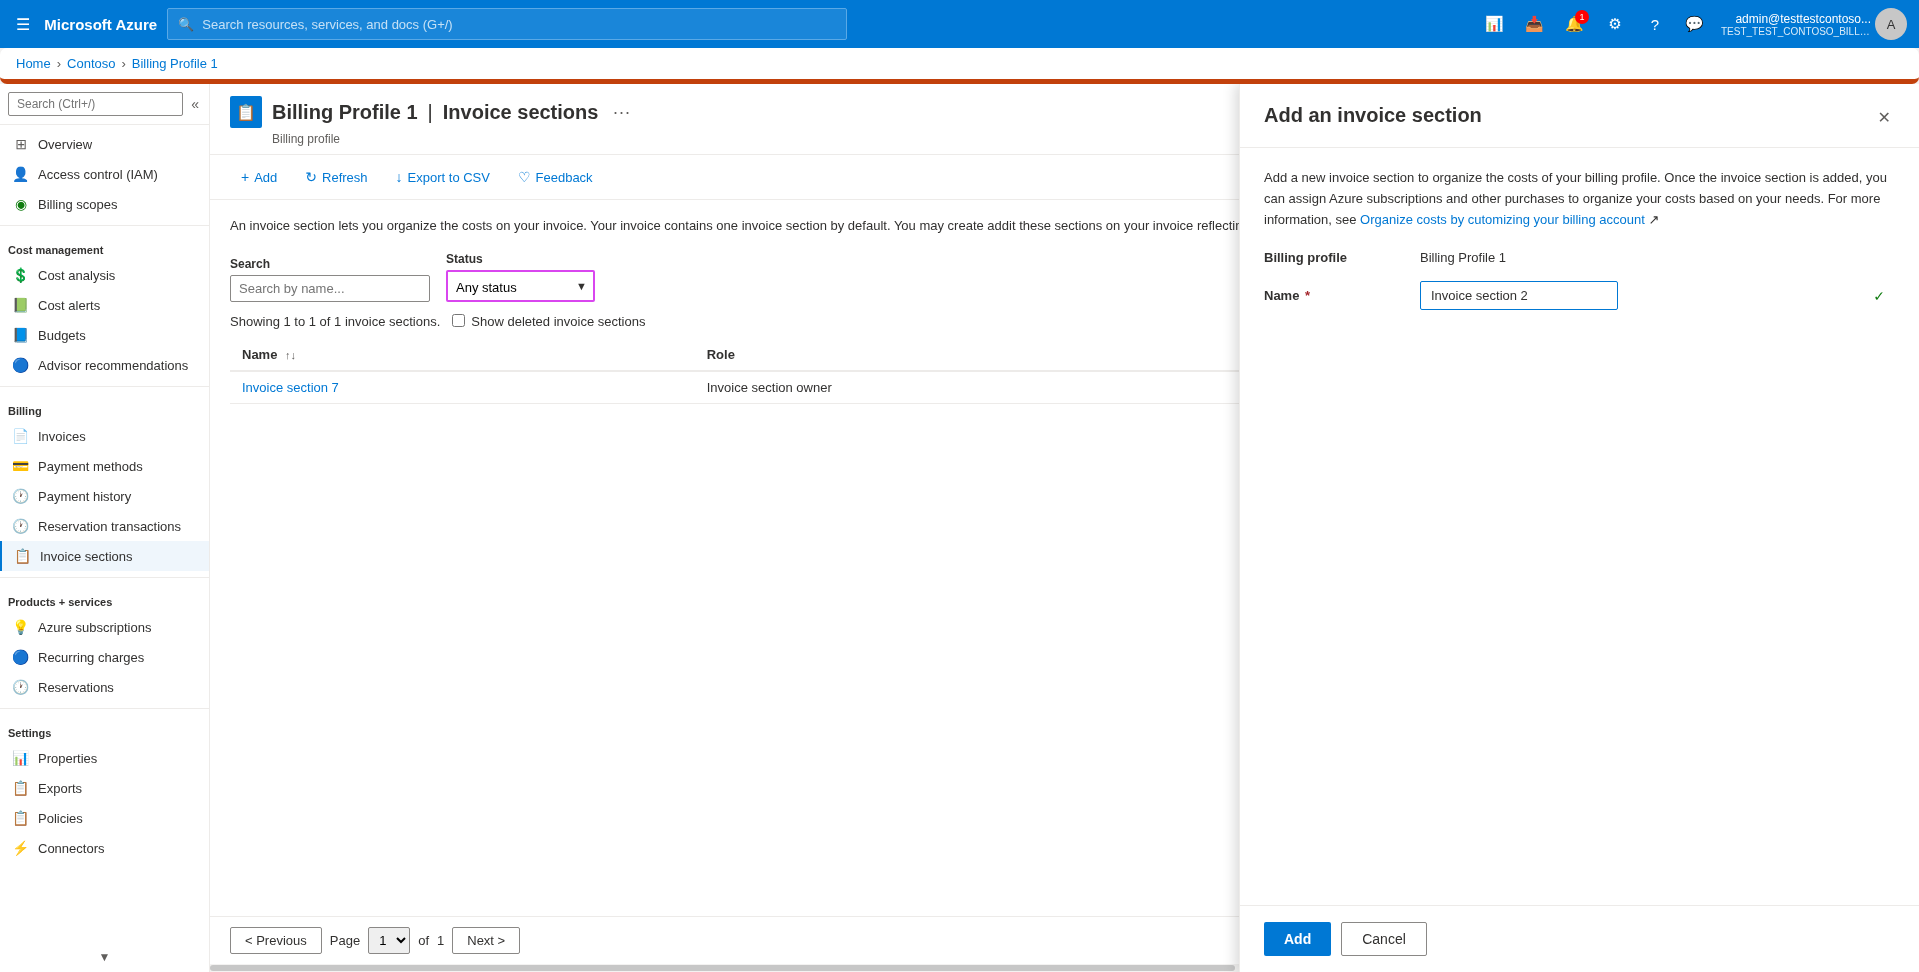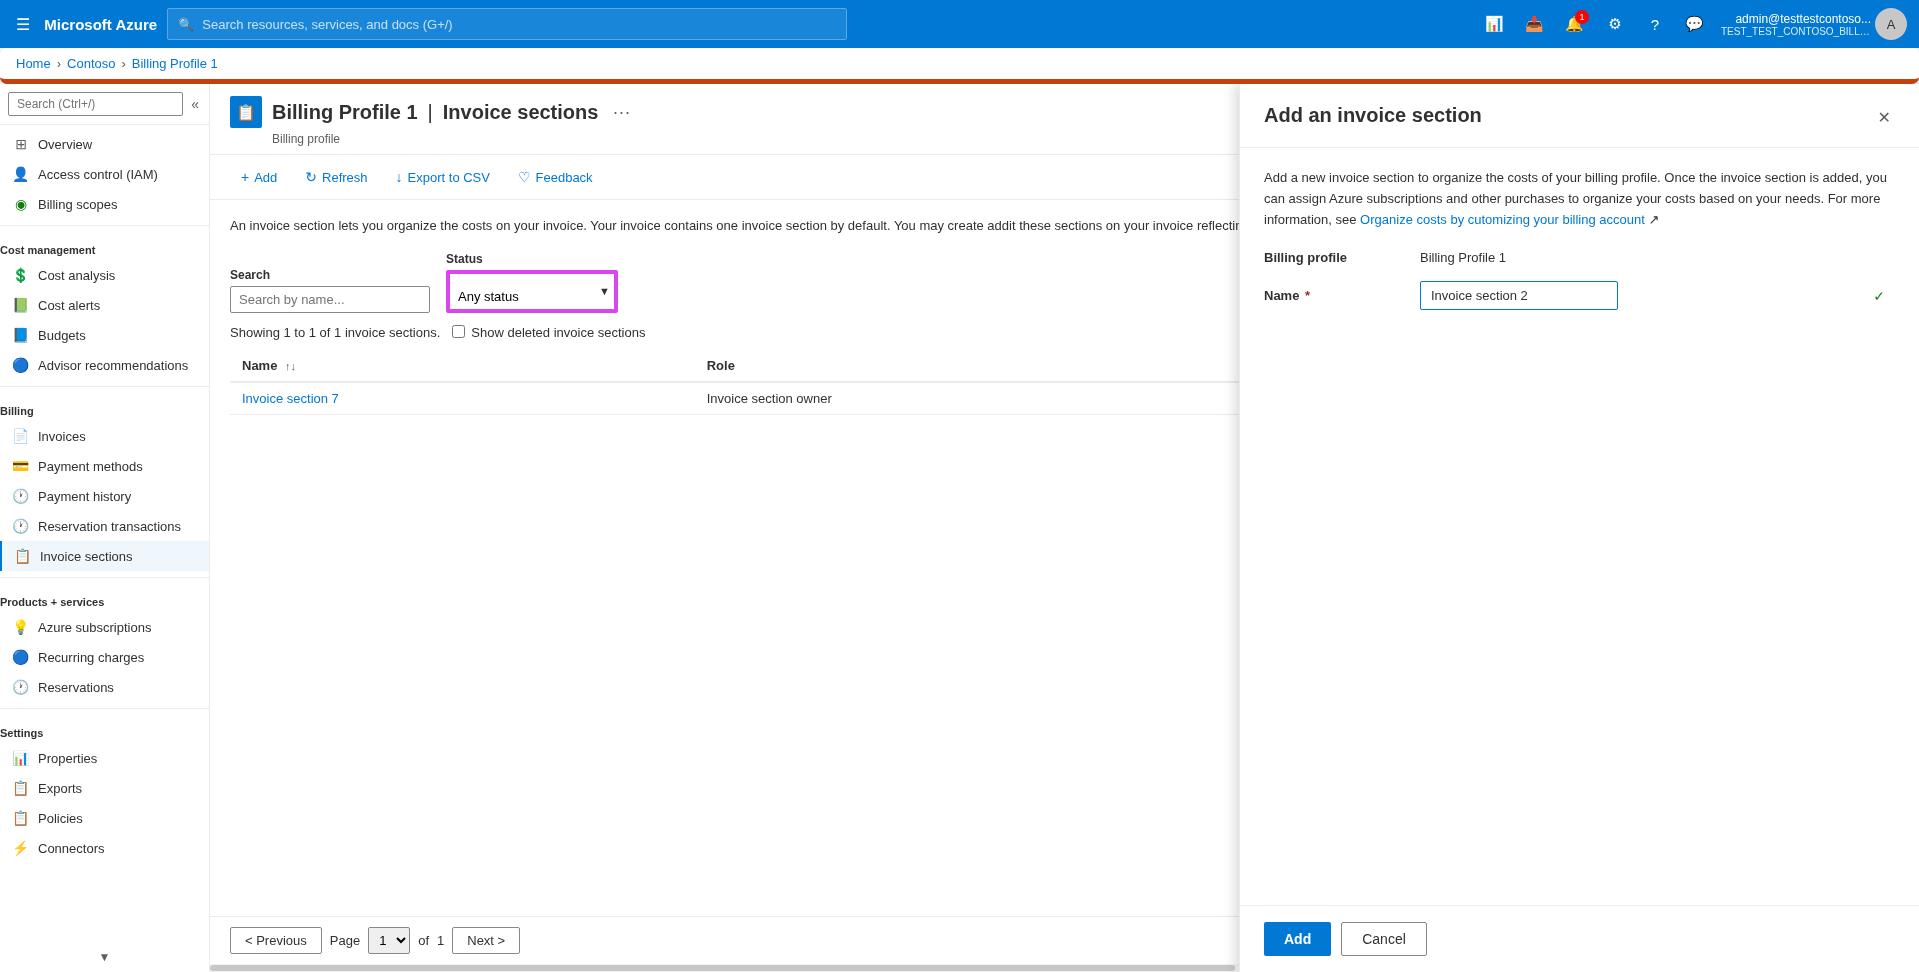--- a/index.html
+++ b/index.html
@@ -115,21 +115,21 @@
       outline: none;
     }
     .sidebar-collapse-btn {
       color: #605e5c;
       cursor: pointer;
       font-size: 14px;
       padding: 2px;
     }
     .sidebar-nav { padding: 4px 0; flex: 1; }
     .sidebar-section-label {
-      padding: 12px 0 4px;
+      padding: 12px 8px 4px;
       font-size: 11px;
       font-weight: 700;
       color: #323130;
       text-transform: none;
     }
     .sidebar-divider { height: 1px; background: #edebe9; margin: 6px 0; }
     .sidebar-item {
       display: flex;
       align-items: center;
       padding: 7px 12px;
@@ -225,25 +225,25 @@
       border-radius: 2px;
       width: 200px;
       outline: none;
     }
     .filter-select-wrapper {
       position: relative;
       display: flex;
       align-items: center;
     }
     .filter-select {
-      border: 4px solid #d946ef;
-      padding: 15px 28px 5px 8px;
-      font-size: 13px;
-      border-radius: 2px;
-      width: 172px;
+      border: 2px solid #d946ef;
+      padding: 8px 28px 5px 8px;
+      font-size: 13px;
+      border-radius: 2px;
+      width: 149px;
       outline: none;
       appearance: none;
       background: white;
       cursor: pointer;
     }
     .select-arrow {
       position: absolute;
       right: 8px;
       pointer-events: none;
       color: #323130;

